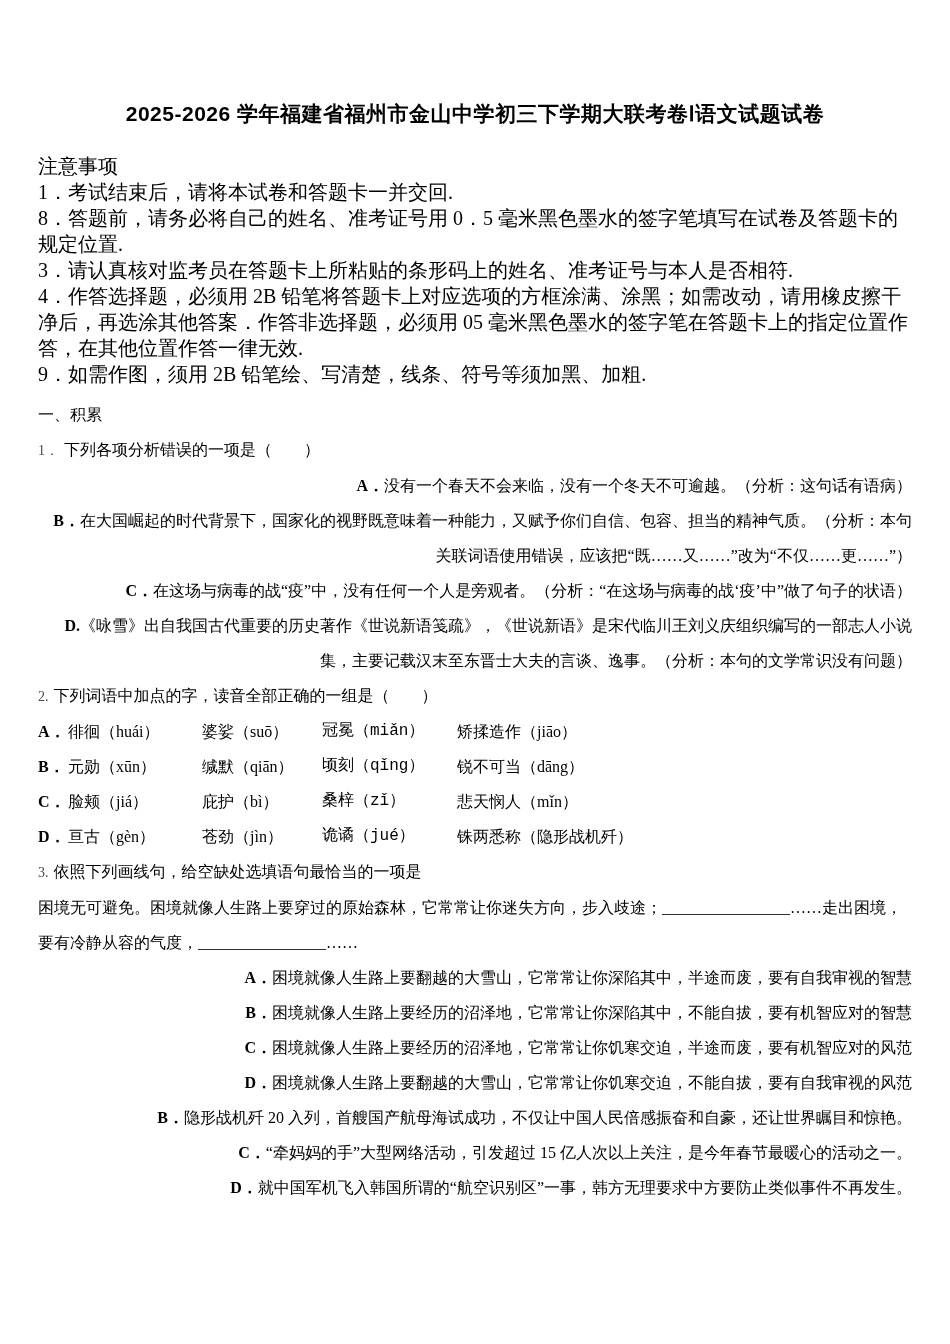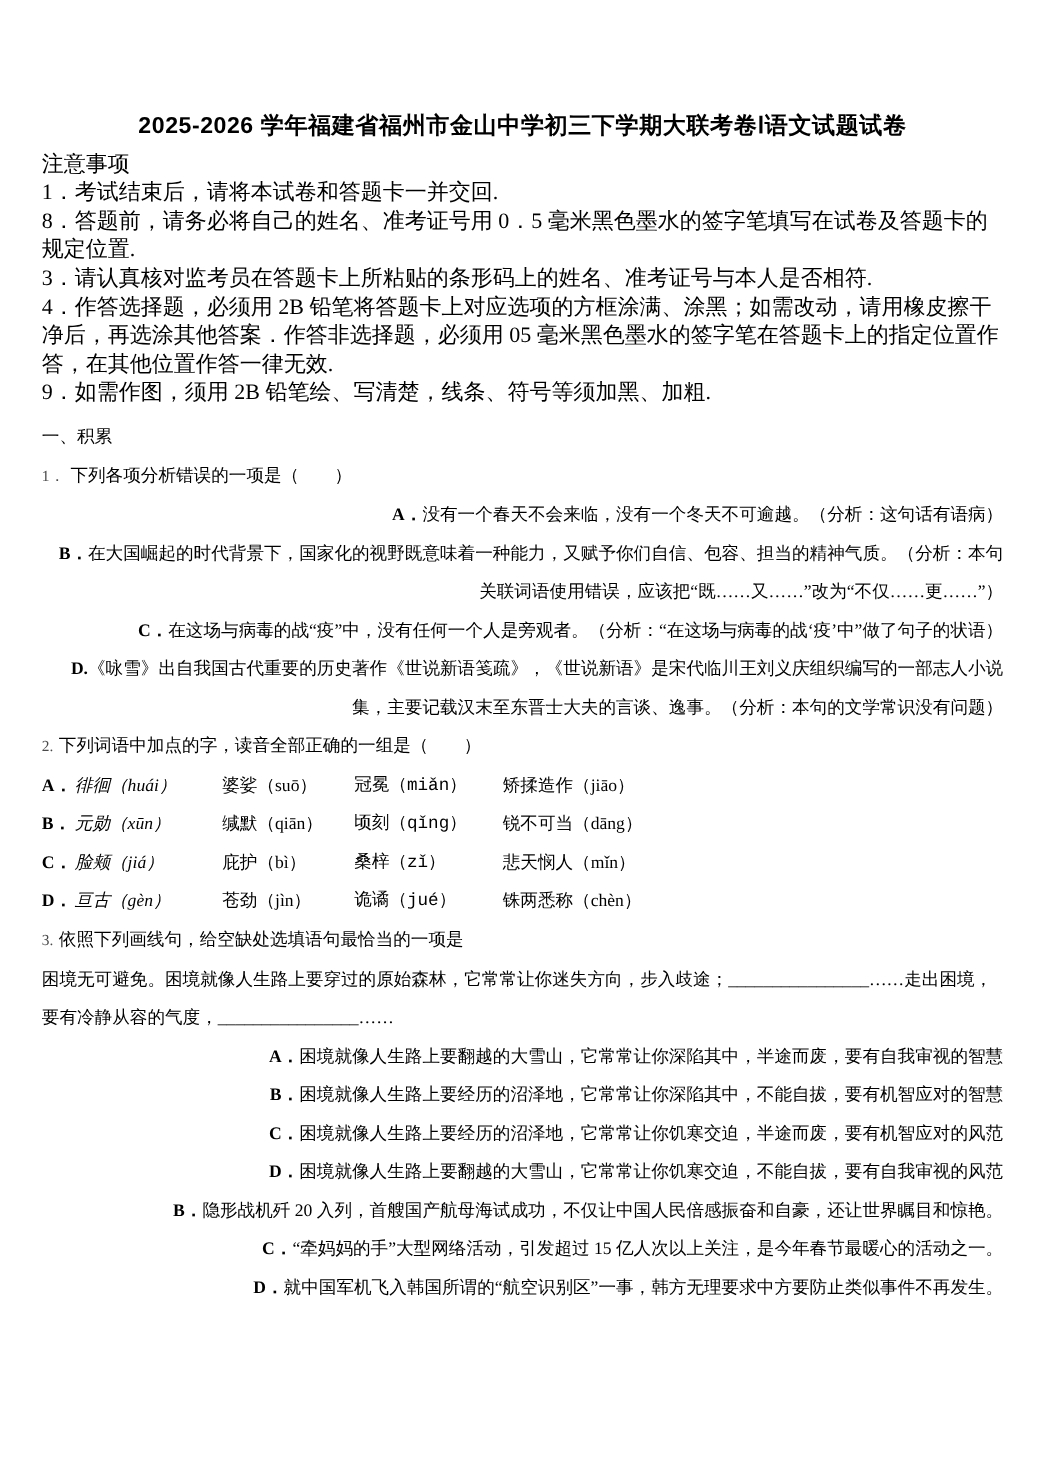--- a/index.html
+++ b/index.html
@@ -6,32 +6,32 @@
   html,body { background:#ffffff; }
   body {
     width:950px; height:1344px; overflow:hidden;
     font-family:"Liberation Serif", serif;
     color:#000;
   }
   .page { padding:100px 38px 0 38px; }
   .title {
     font-family:"Liberation Sans", sans-serif;
     font-size:21px; font-weight:bold; text-align:center;
-    margin-bottom:8px; letter-spacing:0.5px;
+    margin-bottom:25px; letter-spacing:0.5px;
   }
   .notice { font-size:20px; line-height:26px; }
   .notice p { margin:0; }
   .qa { font-size:16px; line-height:35px; margin-top:10px; }
   .section-heading { margin-top:6px; }
   .qnum { font-size:14px; color:#4a4a4a; margin-right:5px; }
   .letter { font-weight:bold; }
   .option { text-align:right; }
   .pron-row { display:flex; }
   .pron-row .letter { width:30px; flex-shrink:0; }
-  .pron-row .t1 { width:134px; flex-shrink:0;font-style:italic; }
+  .pron-row .t1 { width:134px; flex-shrink:0; }
   .pron-row .t2 { width:120px; flex-shrink:0; }
   .pron-row .t3 { width:135px; flex-shrink:0;font-family:Liberation Mono, monospace; }
 </style>
 </head>
 <body>
 
 <div class="page">
 
   <h1 class="title">2025-2026 学年福建省福州市金山中学初三下学期大联考卷Ⅰ语文试题试卷</h1>
 
@@ -74,21 +74,21 @@
       <span class="t1">脸颊（jiá）</span>
       <span class="t2">庇护（bì）</span>
       <span class="t3">桑梓（zǐ）</span>
       <span>悲天悯人（mǐn）</span>
     </div>
     <div class="pron-row">
       <span class="letter">D．</span>
       <span class="t1">亘古（gèn）</span>
       <span class="t2">苍劲（jìn）</span>
       <span class="t3">诡谲（jué）</span>
-      <span>铢两悉称（chèn）</span>
+      <span>铢两悉称（隐形战机歼）</span>
     </div>
 
     <p class="stem"><span class="qnum">3.</span><span>依照下列画线句，给空缺处选填语句最恰当的一项是</span></p>
     <p>困境无可避免。困境就像人生路上要穿过的原始森林，它常常让你迷失方向，步入歧途；________________……走出困境，要有冷静从容的气度，________________……</p>
     <p class="option"><span class="letter">A．</span><span>困境就像人生路上要翻越的大雪山，它常常让你深陷其中，半途而废，要有自我审视的智慧</span></p>
     <p class="option"><span class="letter">B．</span><span>困境就像人生路上要经历的沼泽地，它常常让你深陷其中，不能自拔，要有机智应对的智慧</span></p>
     <p class="option"><span class="letter">C．</span><span>困境就像人生路上要经历的沼泽地，它常常让你饥寒交迫，半途而废，要有机智应对的风范</span></p>
     <p class="option"><span class="letter">D．</span><span>困境就像人生路上要翻越的大雪山，它常常让你饥寒交迫，不能自拔，要有自我审视的风范</span></p>
 
     <p class="option"><span class="letter">B．</span><span>隐形战机歼 20 入列，首艘国产航母海试成功，不仅让中国人民倍感振奋和自豪，还让世界瞩目和惊艳。</span></p>

